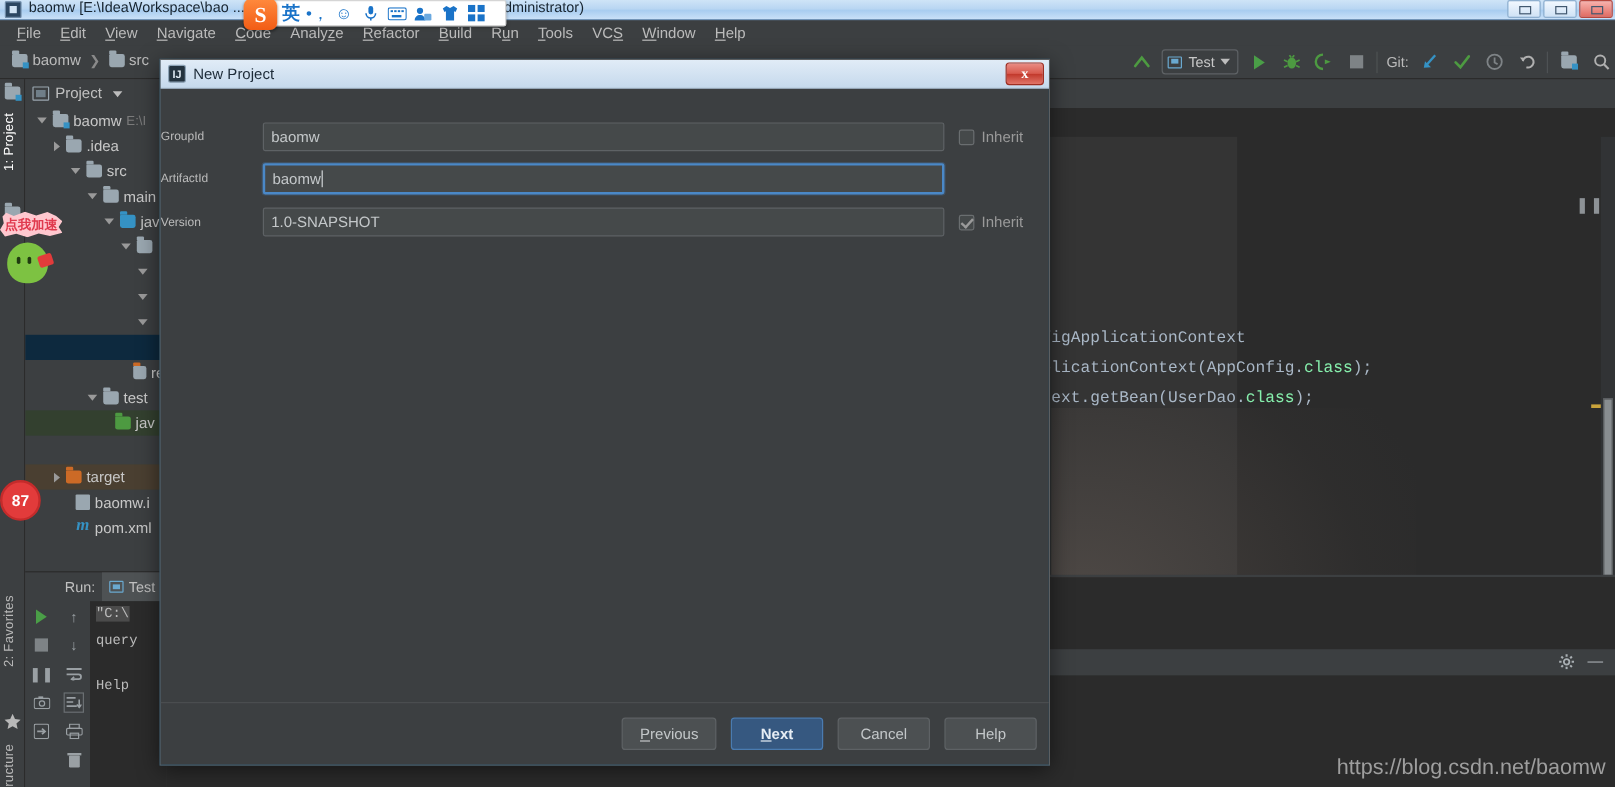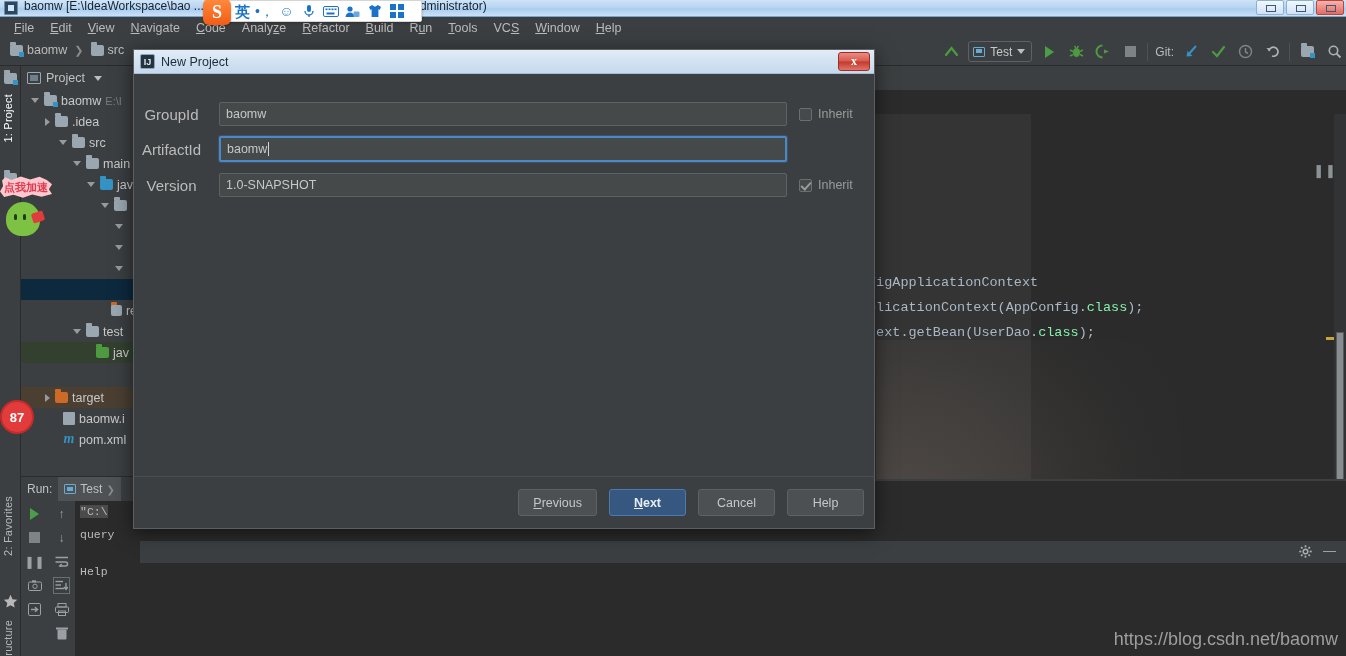--- a/index.html
+++ b/index.html
@@ -171,21 +171,21 @@
   .tree-path { color: #7b7b7b; font-size: 11px; }
   .ffile { width:12px;height:13px;background:#9aa7b0;border-radius:1px;position:relative; }
   .ffile.m { background:transparent;color:#3592c4;font-style:italic;font-family:"Liberation Serif",serif;font-weight:bold;font-size:14px;line-height:12px;text-align:center; }
 
   
   .runpanel {
     position: absolute; left: 21px; top: 476px; width: 119px; height: 180px;
     background: #3c3f41; border-top: 1px solid #2b2b2b; border-right:1px solid #2b2b2b;
   }
   .run-tabs { height: 24px; display: flex; align-items: center; font-size: 12px; color: #c0c0c0; }
-  .run-label { padding: 0 6px; }
+  .run-label { padding: 0 6px; margin-left: 27px; }
   .run-tab { display:flex; align-items:center; gap:4px; background:#4e5254; height:24px; padding:0 6px; }
   .run-body { position:absolute; left:0; top:24px; right:0; bottom:0; display:flex; }
   .run-gutter { width: 27px; display:flex; flex-direction:column; align-items:center; padding-top:5px; gap:9px; }
   .run-gutter2 { width: 27px; display:flex; flex-direction:column; align-items:center; padding-top:5px; gap:9px; }
   .gi { width:15px; height:15px; display:flex; align-items:center; justify-content:center; color:#9aa0a4; font-size:12px; }
   .gi.boxed { outline: 1px solid #6a6f72; }
   .console {
     flex:1; background:#2b2b2b; font-family:"Liberation Mono", monospace;
     font-size: 11.5px; color:#bbbbbb; padding: 4px 2px 0 5px; overflow:hidden;
   }
@@ -226,21 +226,21 @@
 
   
   .bg-blob {
     position:absolute; left:580px; top:250px; width:460px; height:406px;
     background: radial-gradient(ellipse at 40% 40%, rgba(92,82,76,.55), rgba(60,56,54,.18) 60%, rgba(43,43,43,0) 78%);
     pointer-events:none;
   }
 
   
   .dialog {
-    position: absolute; left: 133px; top: 49px; width: 742px; height: 480px;
+    position: absolute; left: 133px; top: 49px; width: 742px; height: 589px;
     background: #0c4a6e;
     border: 1px solid #5c5f61;
     box-shadow: 0 4px 18px rgba(0,0,0,.55);
     z-index: 50;
   }
   .dlg-title {
     position:absolute; left:0; top:0; right:0; height:24px;
     background: linear-gradient(to bottom, rgba(225,236,247,.96), rgba(196,216,236,.93));
     background-color:#dbe7f4;
     display:flex; align-items:center; gap:6px; padding-left:6px;
@@ -255,21 +255,21 @@
   .dlg-close {
     position:absolute; right:4px; top:2px; width:32px; height:19px;
     background: linear-gradient(to bottom, #e98c84 0%, #d85a4e 48%, #c2392c 52%, #e07468 100%);
     border:1px solid #9e2e22; border-radius:3px;
     color:#fff; font-size:12px; font-weight:bold;
     display:flex; align-items:center; justify-content:center;
     font-family:"Liberation Serif", serif;
   }
   .dlg-body { position:absolute; left:0; top:24px; right:0; bottom:52px; background:#3c3f41; }
   .form-row { position:absolute; left:0; right:0; height:24px; display:flex; align-items:center; }
-  .form-lbl { width:85px; text-align:center; padding-right:10px; font-size:15px; color:#bbbbbb; }
+  .form-lbl { width:85px; text-align:left; padding-right:10px; font-size:10px; color:#bbbbbb; }
   .field {
     height:24px; width:568px; background:#45494a;
     border:1px solid #5e6265; border-radius:2px;
     font-size:12.5px; color:#c4c8ca; display:flex; align-items:center; padding:0 6px;
     font-family:"Liberation Sans", sans-serif;
   }
   .field.focused {
     border:2px solid #4a88c7; background:#45494a; height:26px;
     box-shadow: 0 0 0 1px rgba(74,136,199,.25);
   }

